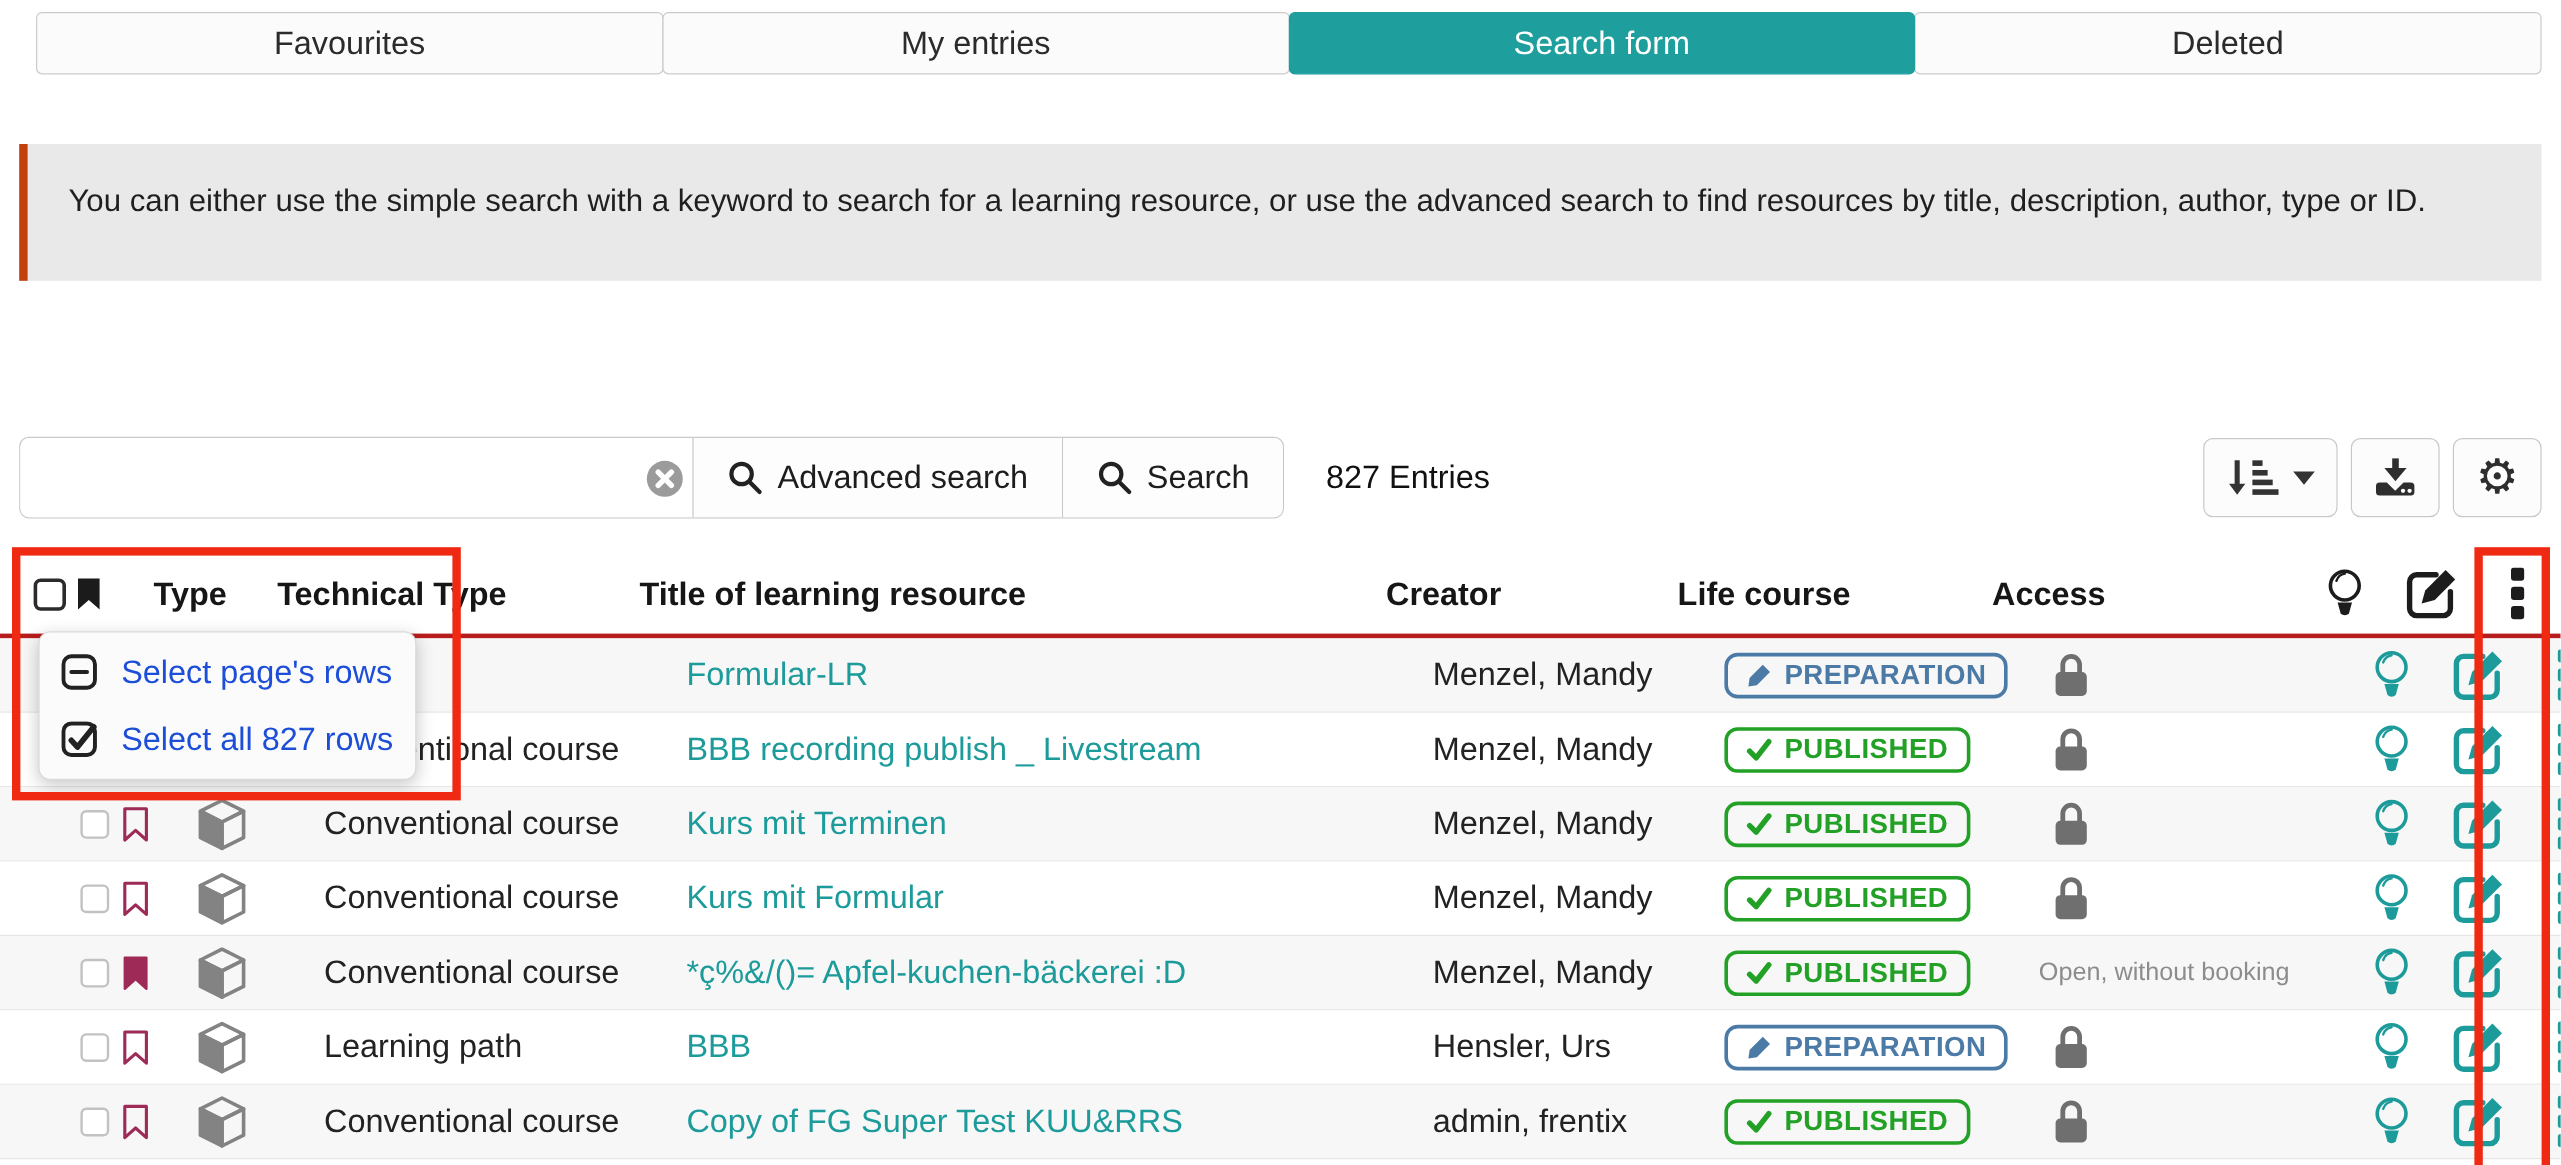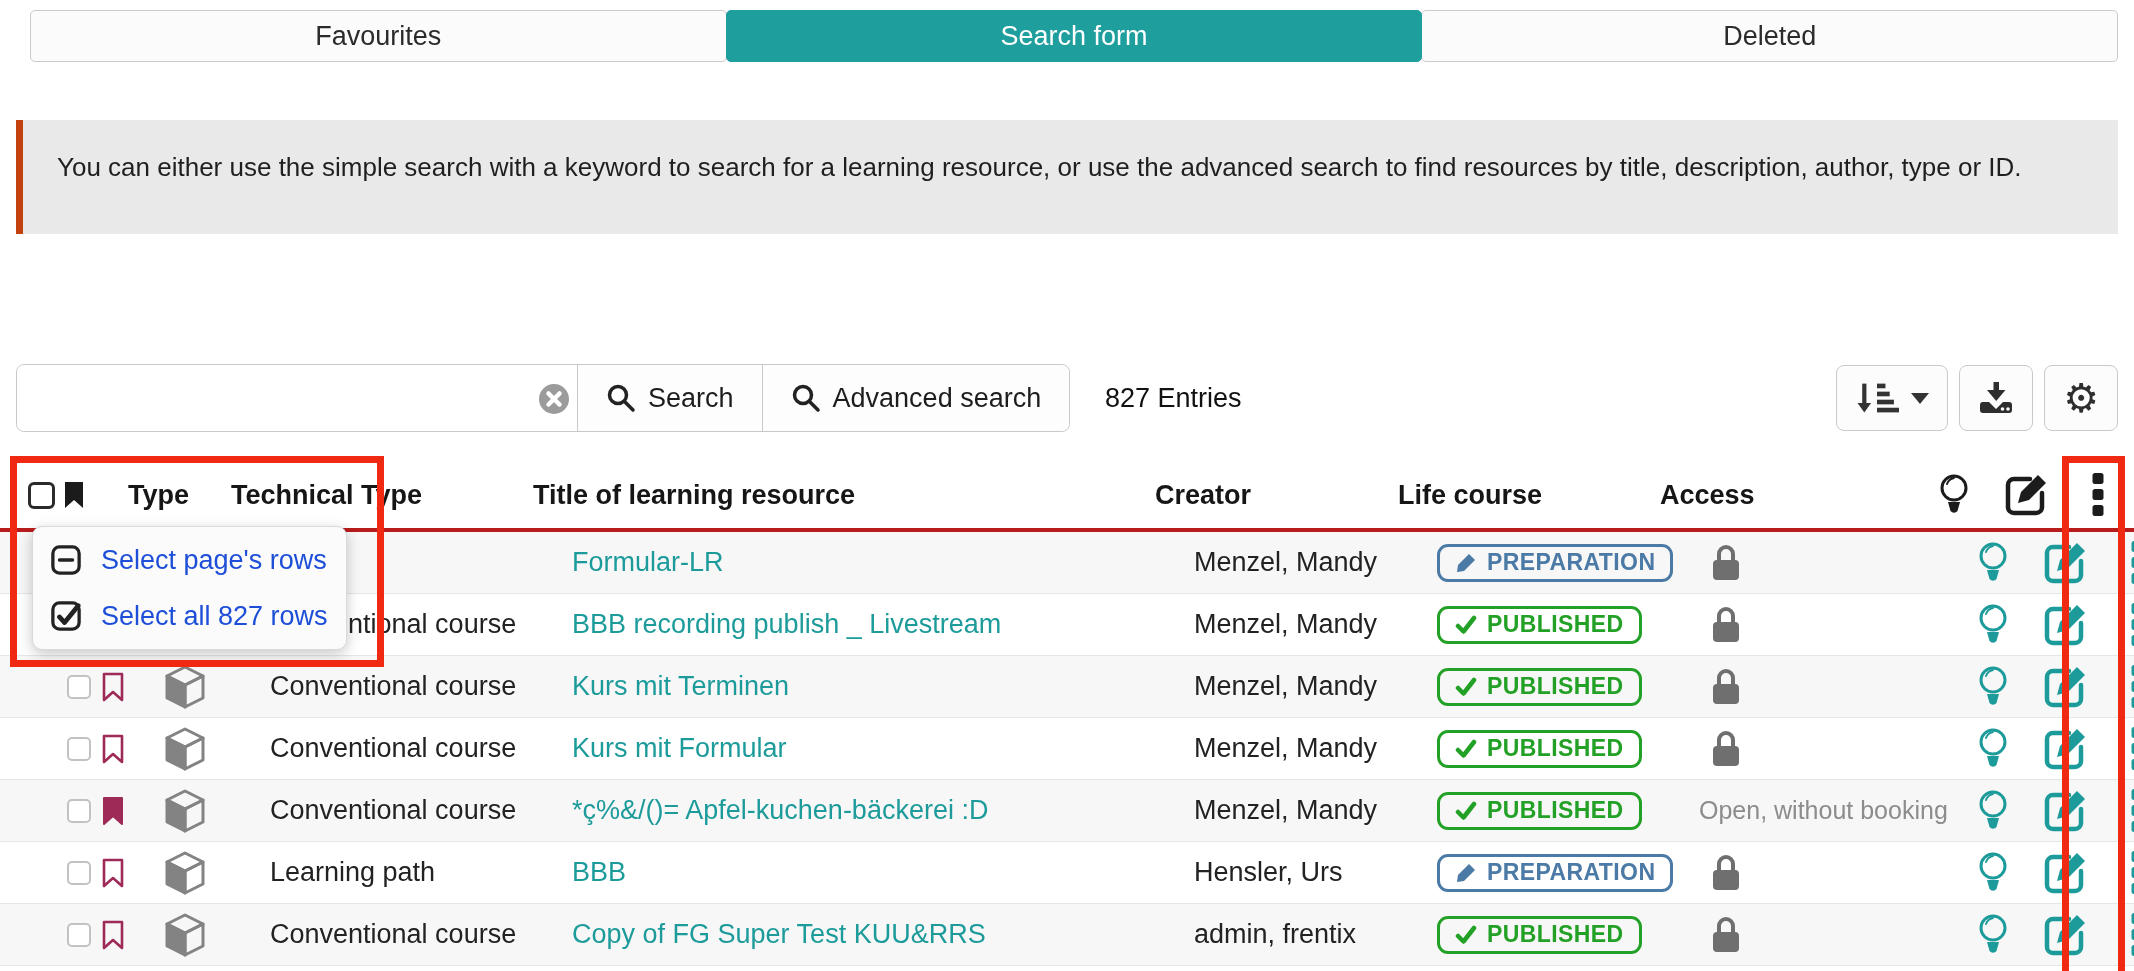--- a/index.html
+++ b/index.html
@@ -70,21 +70,21 @@
   .title-link { color:var(--link,#1d9b9b); cursor:pointer; text-decoration:none; }
 
   .badge { display:inline-flex; align-items:center; gap:10px; height:38px; padding:0 15px;
            border:3px solid; border-radius:11px; font-weight:bold; font-size:23px;
            letter-spacing:.4px; margin-left:10px; background:transparent; }
   .badge.preparation { color:var(--blue,#4a7aa5); border-color:var(--blue,#4a7aa5); }
   .badge.published   { color:var(--green,#23a126); border-color:var(--green,#23a126); }
 
   .access { display:flex; align-items:center; }
   .access .lock-icon { margin-left:22px; }
-  .access .access-label { display:none; color:#8c8c8c; font-size:25px; padding-left:10px; }
+  .access .access-label { display:none; color:#8c8c8c; font-size:21px; padding-left:10px; }
   .access.text .access-label { display:block; }
 
   .cell-icon { display:flex; justify-content:center; }
   .teal { color:var(--link,#1d9b9b); }
   .dark { color:#1c1c1c; }
   .rowbtn { cursor:pointer; }
 
   
   .dropdown { position:absolute; left:32px; top:526px; width:315px; height:124px; z-index:20;
               background:#fbfbfb; border:1px solid #d9d9d9; border-radius:10px;
@@ -168,45 +168,46 @@
       <line x1="10.5" y1="10.5" x2="21.5" y2="21.5" stroke="#fff" stroke-width="4.5" stroke-linecap="round"></line>
       <line x1="21.5" y1="10.5" x2="10.5" y2="21.5" stroke="#fff" stroke-width="4.5" stroke-linecap="round"></line>
     </symbol>
   </defs>
 </svg>
 
 <div class="page">
 
   <div class="tabs">
     <div class="tab">Favourites</div>
+    <div class="tab">My entries</div>
     <div class="tab active">Search form</div>
     <div class="tab">Deleted</div>
   </div>
 
   <div class="info">
     <span class="info-text">You can either use the simple search with a keyword to search for a learning resource, or use the advanced search to find resources by title, description, author, type or ID.</span>
   </div>
 
   <div class="controls">
     <div class="input-group">
       <input class="search-input" type="text" value="" style="">
       <svg class="clear-btn" width="32" height="32">
           <use href="#sym-circle-x"></use>
         </svg>
       <button class="group-btn">
         <svg width="30" height="30">
             <use href="#sym-magnifier"></use>
           </svg>
-        <span>Search</span>
+        <span>Advanced search</span>
       </button>
       <button class="group-btn">
         <svg width="30" height="30">
             <use href="#sym-magnifier"></use>
           </svg>
-        <span>Advanced search</span>
+        <span>Search</span>
       </button>
     </div>
     <div class="entries">827 Entries</div>
     <div class="icon-buttons">
       <button class="icon-btn">
         <svg width="44" height="34">
             <use href="#sym-sort"></use>
           </svg>
         <span class="caret"></span>
       </button>

